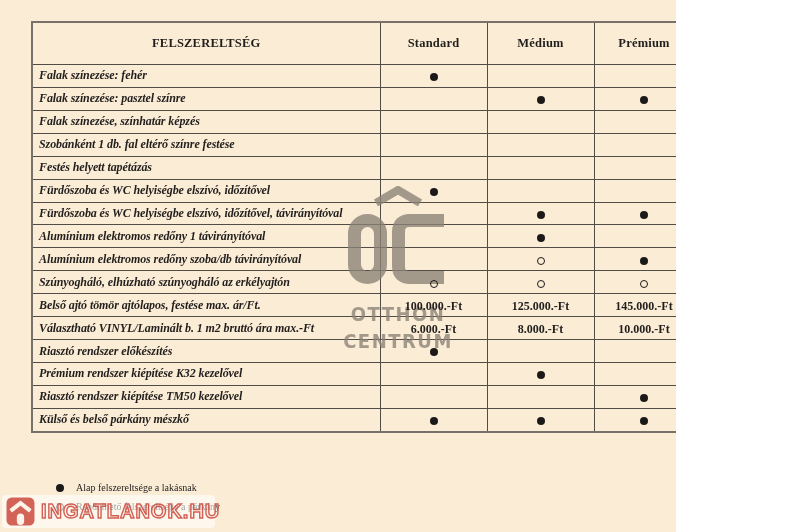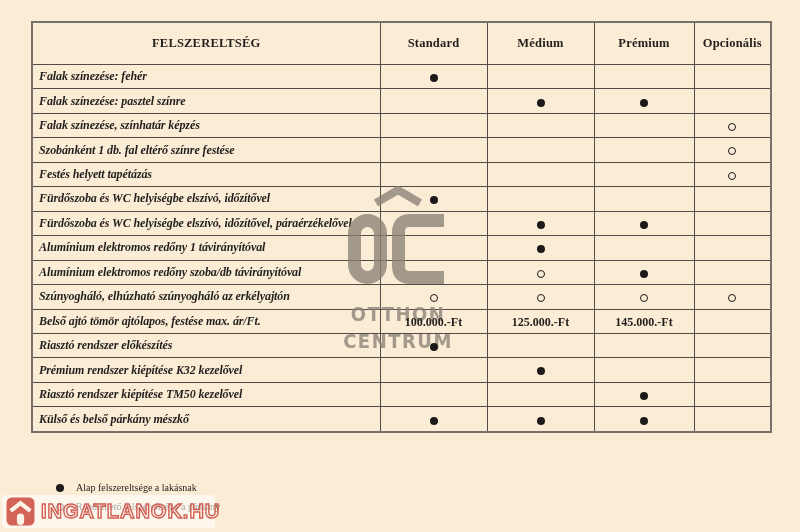--- a/index.html
+++ b/index.html
@@ -1,18 +1,18 @@
 <!DOCTYPE html>
 <html><head>
 <meta charset="utf-8">
 <style>
   html,body{margin:0;padding:0;}
   body{width:800px;height:532px;overflow:hidden;}
   .page{
-    position:relative;width:800px;height:532px;
+    position:relative;width:676px;height:532px;
     background:#fbecd6;
     font-family:"Liberation Serif", serif;
     color:#211f1d;
     overflow:hidden;
   }
   
   .spec-table{
     margin:21px 0 0 31px;
     width:739px;height:412px;
     border-collapse:collapse;table-layout:fixed;
@@ -162,21 +162,21 @@
           <td class="mark-cell"><span class="dot open"></span></td>
         </tr>
         <tr>
           <td class="label-cell">Fürdőszoba és WC helyiségbe elszívó, időzítővel</td>
           <td class="mark-cell"><span class="dot filled"></span></td>
           <td class="mark-cell"></td>
           <td class="mark-cell"></td>
           <td class="mark-cell"></td>
         </tr>
         <tr>
-          <td class="label-cell">Fürdőszoba és WC helyiségbe elszívó, időzítővel, páraérzékelővel</td>
+          <td class="label-cell">Fürdőszoba és WC helyiségbe elszívó, időzítővel, távirányítóval</td>
           <td class="mark-cell"></td>
           <td class="mark-cell"><span class="dot filled"></span></td>
           <td class="mark-cell"><span class="dot filled"></span></td>
           <td class="mark-cell"></td>
         </tr>
         <tr>
           <td class="label-cell">Alumínium elektromos redőny 1 távirányítóval</td>
           <td class="mark-cell"></td>
           <td class="mark-cell"><span class="dot filled"></span></td>
           <td class="mark-cell"></td>
@@ -194,20 +194,27 @@
           <td class="mark-cell"><span class="dot open"></span></td>
           <td class="mark-cell"><span class="dot open"></span></td>
           <td class="mark-cell"><span class="dot open"></span></td>
           <td class="mark-cell"><span class="dot open"></span></td>
         </tr>
         <tr>
           <td class="label-cell">Belső ajtó tömör ajtólapos, festése max. ár/Ft.</td>
           <td class="mark-cell"><span class="price-text">100.000.-Ft</span></td>
           <td class="mark-cell"><span class="price-text">125.000.-Ft</span></td>
           <td class="mark-cell"><span class="price-text">145.000.-Ft</span></td>
+          <td class="mark-cell"></td>
+        </tr>
+        <tr>
+          <td class="label-cell">Választható VINYL/Laminált b. 1 m2 bruttó ára max.-Ft</td>
+          <td class="mark-cell"><span class="price-text">6.000.-Ft</span></td>
+          <td class="mark-cell"><span class="price-text">8.000.-Ft</span></td>
+          <td class="mark-cell"><span class="price-text">10.000.-Ft</span></td>
           <td class="mark-cell"></td>
         </tr>
         <tr>
           <td class="label-cell">Riasztó rendszer előkészítés</td>
           <td class="mark-cell"><span class="dot filled"></span></td>
           <td class="mark-cell"></td>
           <td class="mark-cell"></td>
           <td class="mark-cell"></td>
         </tr>
         <tr>

